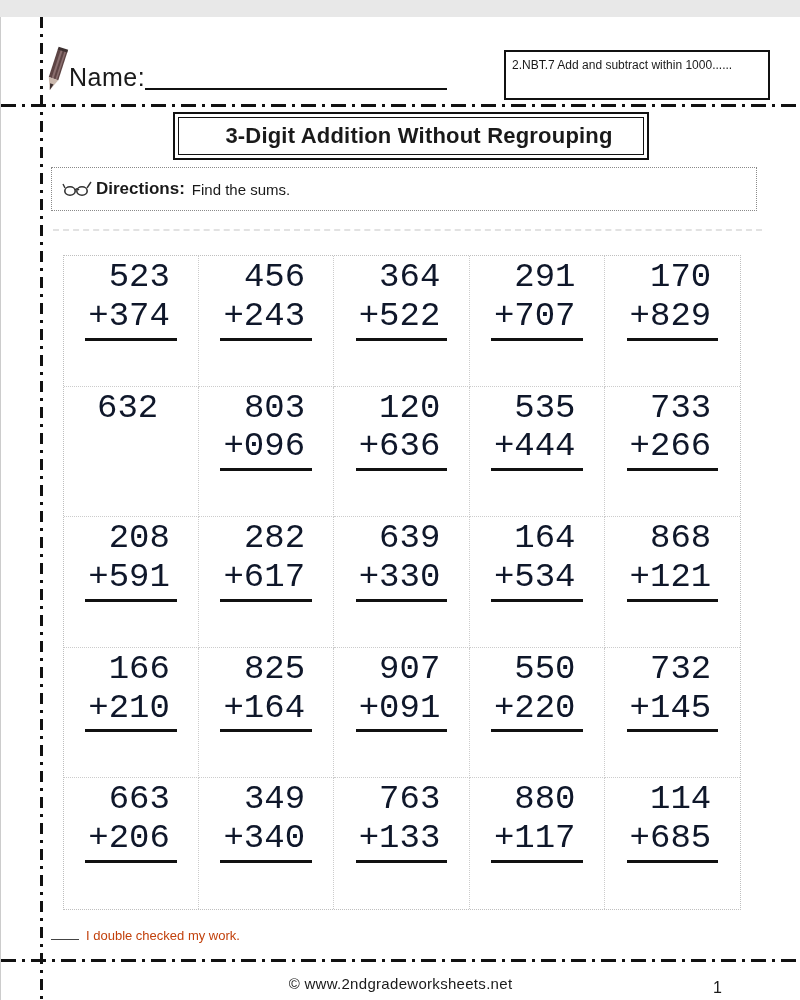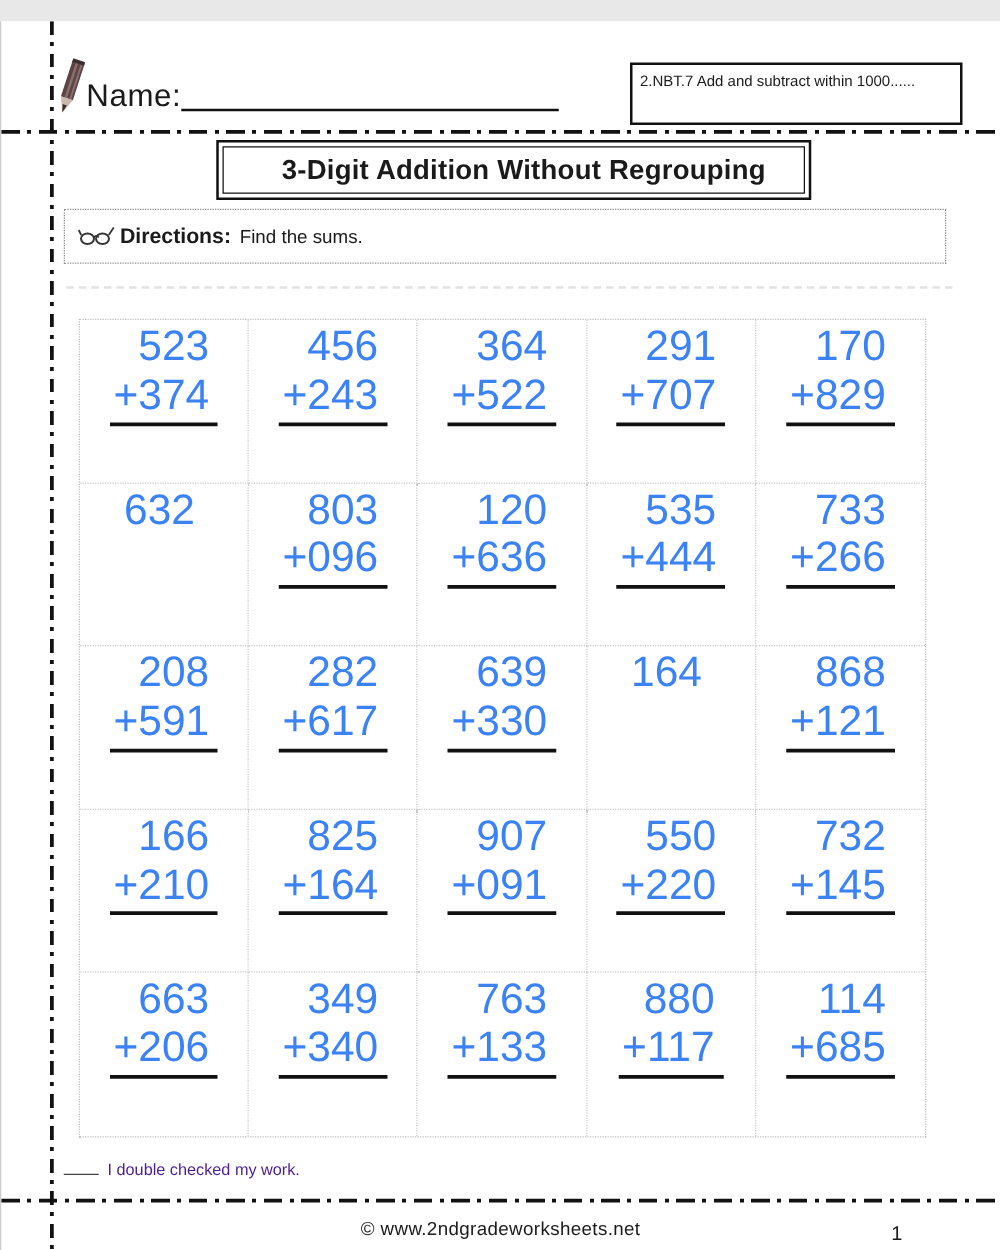--- a/index.html
+++ b/index.html
@@ -84,29 +84,29 @@
     border-right: 1px dotted #cccccc;
     border-bottom: 1px dotted #cccccc;
     box-sizing: border-box;
     text-align: center;
     padding-top: 2px;
   }
   .cell:nth-child(5n) { border-right: none; }
   .cell:nth-child(n+21) { border-bottom: none; }
   .pset {
     display: inline-block; text-align: right;
-    font-family: Liberation Sans, sans-serif;
-    font-size: 34px; line-height: 1.14; color: #3b82f6;
+    font-family: Liberation Mono, monospace;
+    font-size: 34px; line-height: 1.14; color: #0f172a;
   }
   .pnum-top { padding-right: 7px; }
   .pnum-bot { border-bottom: 3px solid #111; padding: 0 7px 2px 3px; }
   
   .check-line {
     position: absolute; left: 50px; top: 910px;
-    font-size: 13px; color: #4c1d95;
+    font-size: 13px; color: #c2410c;
   }
   .check-blank {
     display: inline-block; width: 28px; height: 12px;
     border-bottom: 1.5px solid #444; margin-right: 7px;
   }
   .copyright {
     position: absolute; left: 0; right: 0; top: 958px;
     text-align: center; font-size: 15px; letter-spacing: 0.3px;
   }
   .page-number {
@@ -165,21 +165,21 @@
     <div class="cell"><div class="pset"><div class="pnum-top">291</div><div class="pnum-bot">+707</div></div></div>
     <div class="cell"><div class="pset"><div class="pnum-top">170</div><div class="pnum-bot">+829</div></div></div>
     <div class="cell"><div class="pset"><div class="pnum-top">632</div></div></div>
     <div class="cell"><div class="pset"><div class="pnum-top">803</div><div class="pnum-bot">+096</div></div></div>
     <div class="cell"><div class="pset"><div class="pnum-top">120</div><div class="pnum-bot">+636</div></div></div>
     <div class="cell"><div class="pset"><div class="pnum-top">535</div><div class="pnum-bot">+444</div></div></div>
     <div class="cell"><div class="pset"><div class="pnum-top">733</div><div class="pnum-bot">+266</div></div></div>
     <div class="cell"><div class="pset"><div class="pnum-top">208</div><div class="pnum-bot">+591</div></div></div>
     <div class="cell"><div class="pset"><div class="pnum-top">282</div><div class="pnum-bot">+617</div></div></div>
     <div class="cell"><div class="pset"><div class="pnum-top">639</div><div class="pnum-bot">+330</div></div></div>
-    <div class="cell"><div class="pset"><div class="pnum-top">164</div></div></div>
+    <div class="cell"><div class="pset"><div class="pnum-top">164</div><div class="pnum-bot">+534</div></div></div>
     <div class="cell"><div class="pset"><div class="pnum-top">868</div><div class="pnum-bot">+121</div></div></div>
     <div class="cell"><div class="pset"><div class="pnum-top">166</div><div class="pnum-bot">+210</div></div></div>
     <div class="cell"><div class="pset"><div class="pnum-top">825</div><div class="pnum-bot">+164</div></div></div>
     <div class="cell"><div class="pset"><div class="pnum-top">907</div><div class="pnum-bot">+091</div></div></div>
     <div class="cell"><div class="pset"><div class="pnum-top">550</div><div class="pnum-bot">+220</div></div></div>
     <div class="cell"><div class="pset"><div class="pnum-top">732</div><div class="pnum-bot">+145</div></div></div>
     <div class="cell"><div class="pset"><div class="pnum-top">663</div><div class="pnum-bot">+206</div></div></div>
     <div class="cell"><div class="pset"><div class="pnum-top">349</div><div class="pnum-bot">+340</div></div></div>
     <div class="cell"><div class="pset"><div class="pnum-top">763</div><div class="pnum-bot">+133</div></div></div>
     <div class="cell"><div class="pset"><div class="pnum-top">880</div><div class="pnum-bot">+117</div></div></div>

